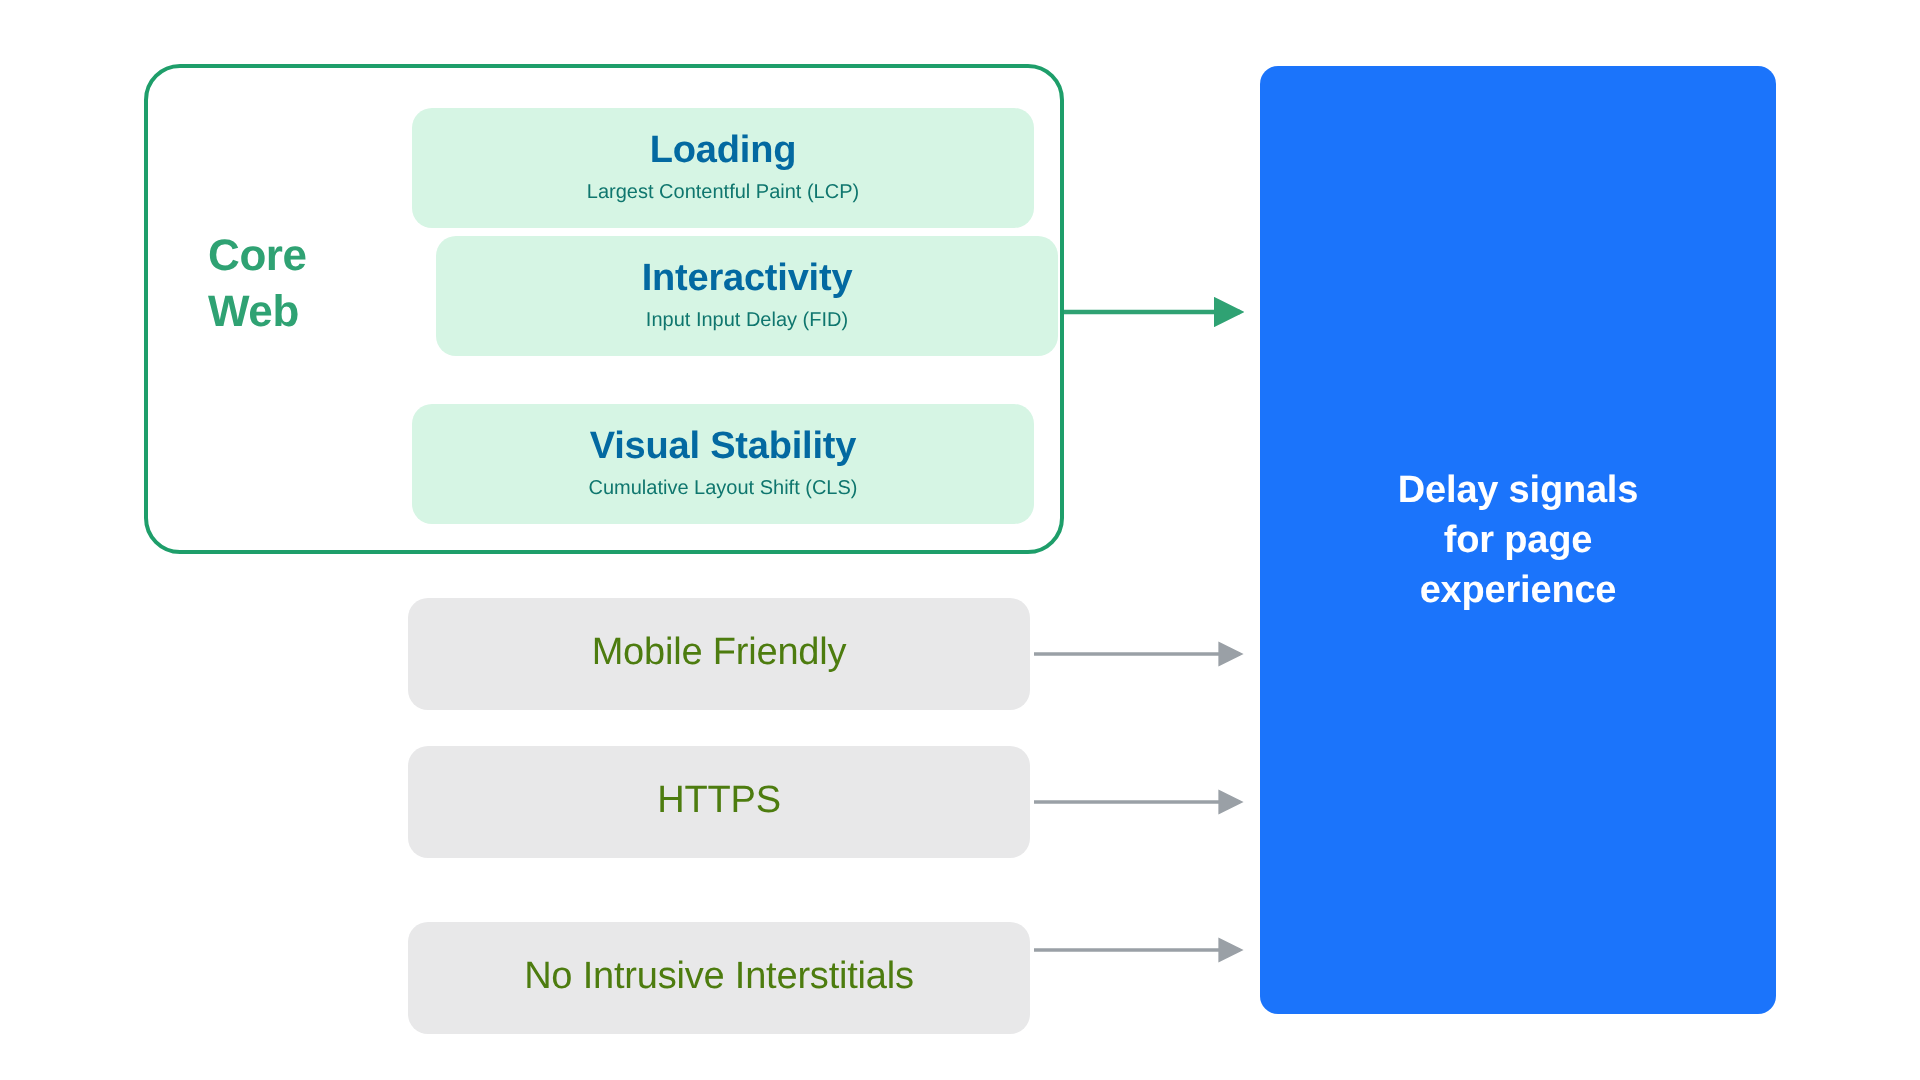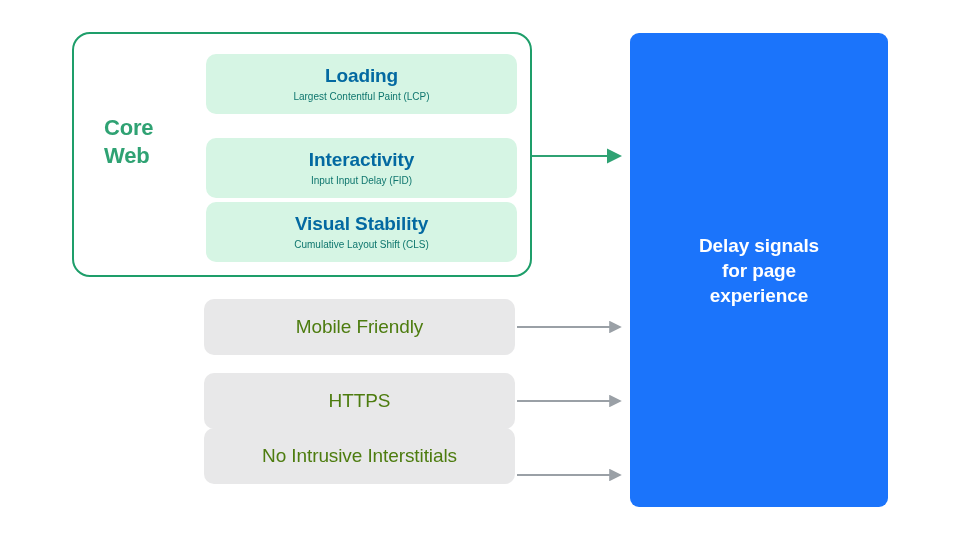--- a/index.html
+++ b/index.html
@@ -58,21 +58,21 @@
     height: 60px;
     background: #D6F5E4;
     border-radius: 10px;
     box-sizing: border-box;
     display: flex;
     flex-direction: column;
     align-items: center;
     justify-content: center;
   }
   #vital-0 { top: 20px; }
-  #vital-1 { top: 104px; }
+  #vital-1 { top: 84px; margin-left: 12px; }
   #vital-2 { top: 168px; }
 
   .vital-title {
     color: #0369a1;
     font-size: 19px;
     font-weight: bold;
     line-height: 23px;
     letter-spacing: -0.1px;
   }
   .vital-sub {
@@ -90,21 +90,21 @@
     width: 311px;
     height: 56px;
     background: #E8E8E9;
     border-radius: 10px;
     display: flex;
     align-items: center;
     justify-content: center;
   }
   #signal-0 { top: 299px; }
   #signal-1 { top: 373px; }
-  #signal-2 { top: 428px; }
+  #signal-2 { top: 461px; }
 
   .signal-label {
     color: #4d7c0f;
     font-size: 19px;
     font-weight: normal;
     letter-spacing: -0.1px;
   }
 
   
   #destination-panel {

